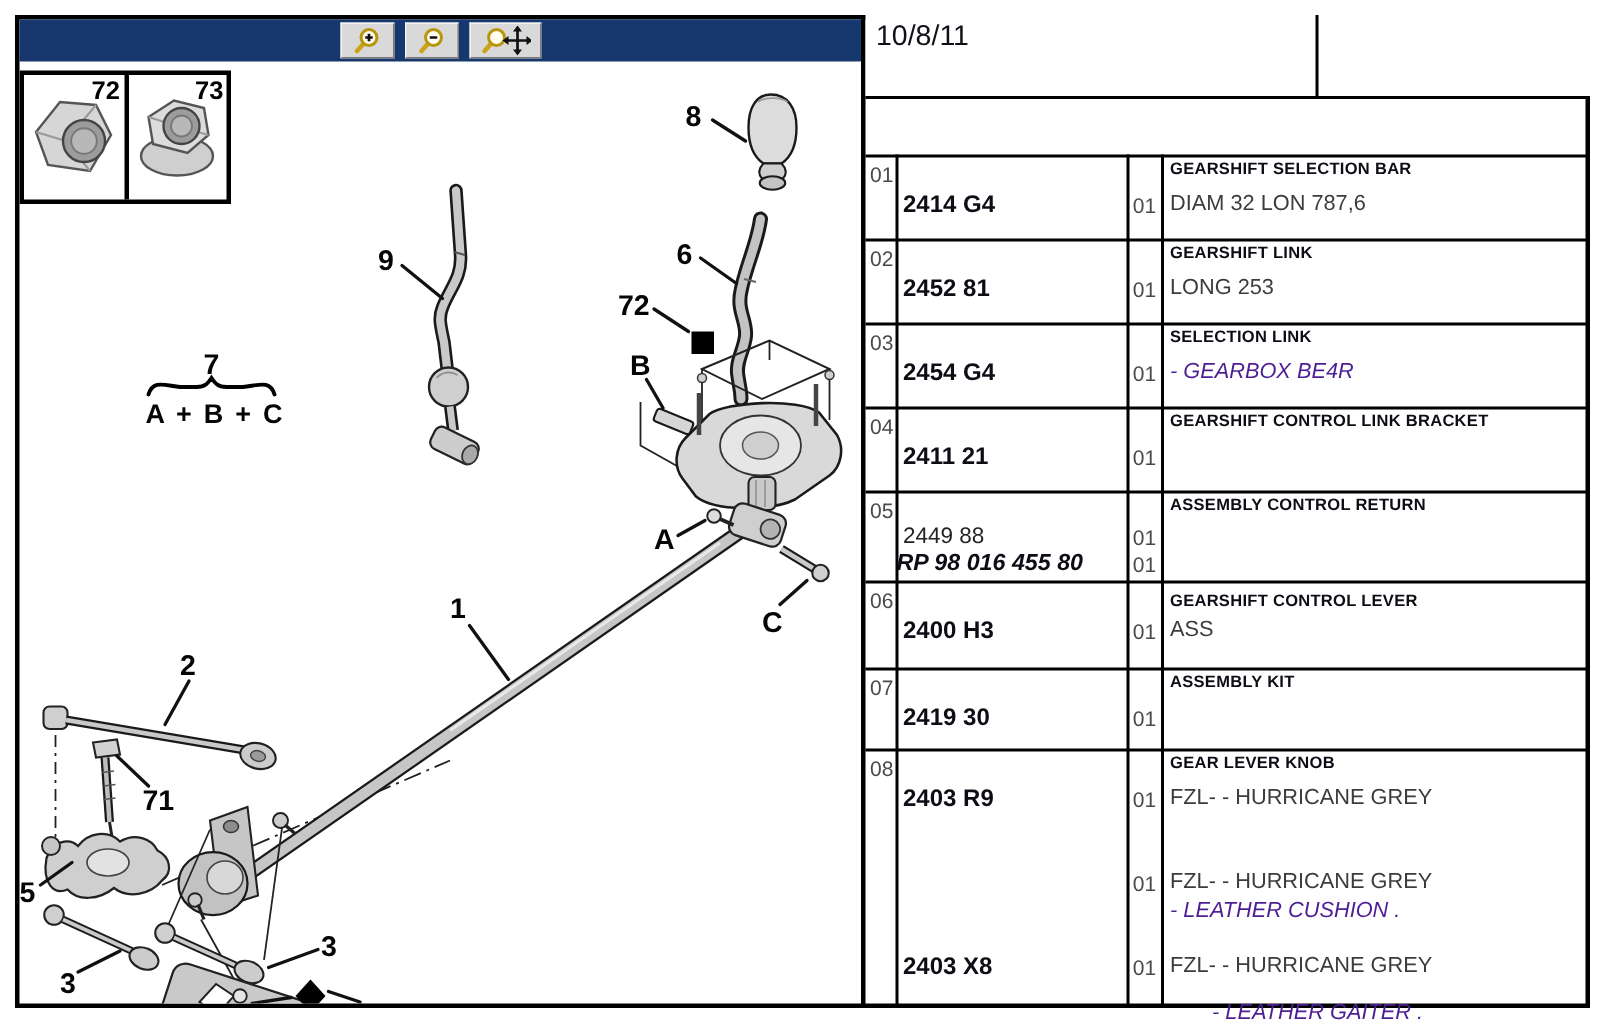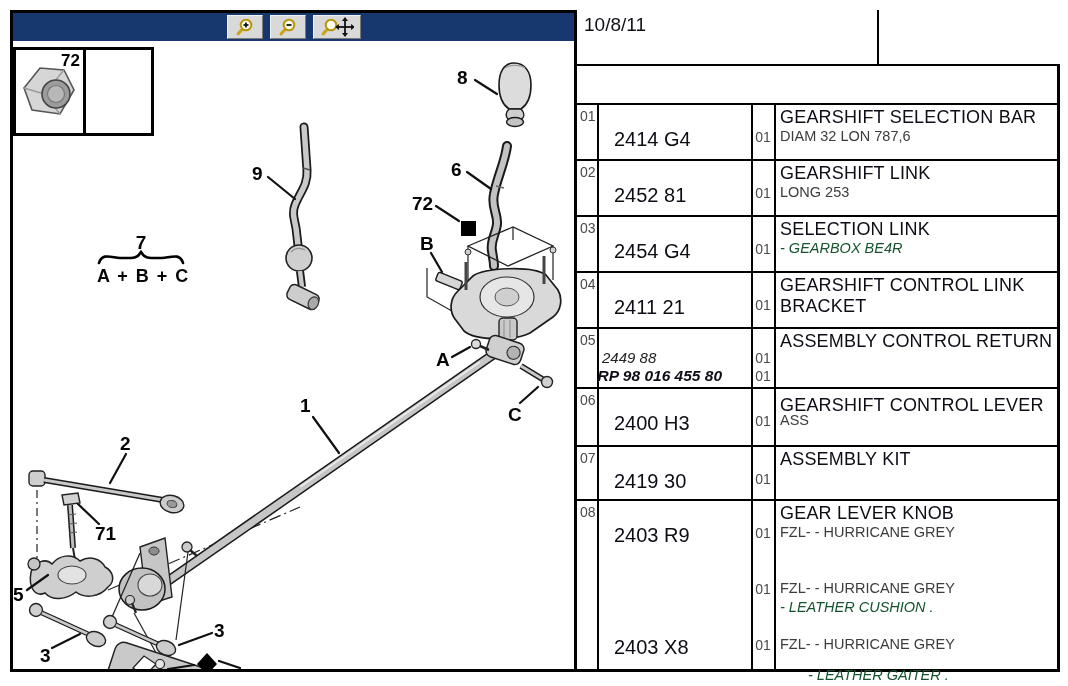--- a/index.html
+++ b/index.html
@@ -24,27 +24,27 @@
   #hdrvline{position:absolute;left:877px;top:10px;width:2px;height:54px;background:#000;}
   .hdrdate{position:absolute;left:7px;top:4px;font-size:19px;color:#101018;}
   .hdrcode{position:absolute;left:7px;top:29px;font-size:20px;color:#101018;}
   .hdrcode b{font-size:21px;}
   
   #tablearea{position:absolute;left:577px;top:103px;width:483px;height:569px;}
   .hline{position:absolute;left:0;height:2px;width:483px;background:#000;}
   .vline{position:absolute;top:0;width:2px;height:569px;background:#000;}
   .tl{position:absolute;font-size:14px;color:#4a4a4a;}
   .num{left:3px;}
-  .part{left:25px;font-size:20px;font-weight:normal;color:#0d0d16;margin-left:12px;}
-  .part-i{left:25px;font-size:15px;font-style:italic;color:#222;}
+  .part{left:25px;font-size:16px;font-weight:bold;color:#0d0d16;}
+  .part-i{left:25px;font-size:15px;color:#222;}
   .part-bi{right:338px;font-size:15.5px;font-weight:bold;font-style:italic;color:#0d0d16;}
   .qty{left:176px;width:20px;text-align:center;}
-  .ttl{left:203px;font-size:18px;font-weight:normal;color:#0d0d16;letter-spacing:.2px;}
+  .ttl{left:203px;font-size:11px;font-weight:bold;color:#0d0d16;letter-spacing:.2px;}
   .dsc{left:203px;font-size:14.5px;color:#3c3c3c;}
-  .grn{left:203px;font-size:14.5px;font-style:italic;color:#14532d;}
+  .grn{left:203px;font-size:14.5px;font-style:italic;color:#4c1d95;}
   svg text{font-family:"Liberation Sans",sans-serif;}
   .lbl{font-weight:bold;font-size:19px;fill:#050505;}
   .ldr{stroke:#111;stroke-width:2.2;stroke-linecap:round;}
   .thin{stroke:#222;stroke-width:1.2;fill:none;}
 </style>
 </head>
 <body>
 
 <div id="canvas">
   <div id="frame"></div>
@@ -84,20 +84,30 @@
       <span class="insetnum">72</span>
       <svg width="67" height="83" viewBox="0 0 67 83">
         <polygon points="8,38 24,18 48,20 58,40 44,64 16,60" fill="#d6d6d6" stroke="#555" stroke-width="1.6"></polygon>
         <polyline points="8,38 28,44 48,20" fill="none" stroke="#9a9a9a" stroke-width="1.4"></polyline>
         <polyline points="28,44 44,64" fill="none" stroke="#9a9a9a" stroke-width="1.4"></polyline>
         <circle cx="40" cy="44" r="14" fill="#9c9c9c" stroke="#444" stroke-width="1.6"></circle>
         <circle cx="40" cy="44" r="8.5" fill="#b8b8b8" stroke="#777" stroke-width="1.2"></circle>
       </svg>
     </div>
     <div id="insetdiv"></div>
+    <div class="insetcell" style="left:70px;width:66px;">
+      <span class="insetnum">73</span>
+      <svg width="66" height="83" viewBox="0 0 66 83">
+        <ellipse cx="32" cy="54" rx="24" ry="13" fill="#cfcfcf" stroke="#555" stroke-width="1.6"></ellipse>
+        <polygon points="13,28 30,17 50,22 53,40 39,52 16,46" fill="#dcdcdc" stroke="#555" stroke-width="1.6"></polygon>
+        <polyline points="13,28 32,34 53,40" fill="none" stroke="#9a9a9a" stroke-width="1.3"></polyline>
+        <circle cx="35" cy="34" r="12" fill="#9c9c9c" stroke="#444" stroke-width="1.6"></circle>
+        <circle cx="35" cy="34" r="7" fill="#b8b8b8" stroke="#777" stroke-width="1.2"></circle>
+      </svg>
+    </div>
   </div>
 
   <svg id="diagram" viewBox="13 40 561 629" style="position:absolute;left:13px;top:40px;width:561px;height:629px;">
 
     <line x1="108" y1="590" x2="300" y2="507" class="thin" stroke-dasharray="12 4 2 4"></line>
     <line x1="37" y1="490" x2="37" y2="558" class="thin" stroke-dasharray="8 4 2 4"></line>
 
     <g>
       <line x1="497" y1="352" x2="165" y2="583" stroke="#1a1a1a" stroke-width="10" stroke-linecap="round"></line>
       <line x1="497" y1="352" x2="165" y2="583" stroke="#c6c6c6" stroke-width="7" stroke-linecap="round"></line>

